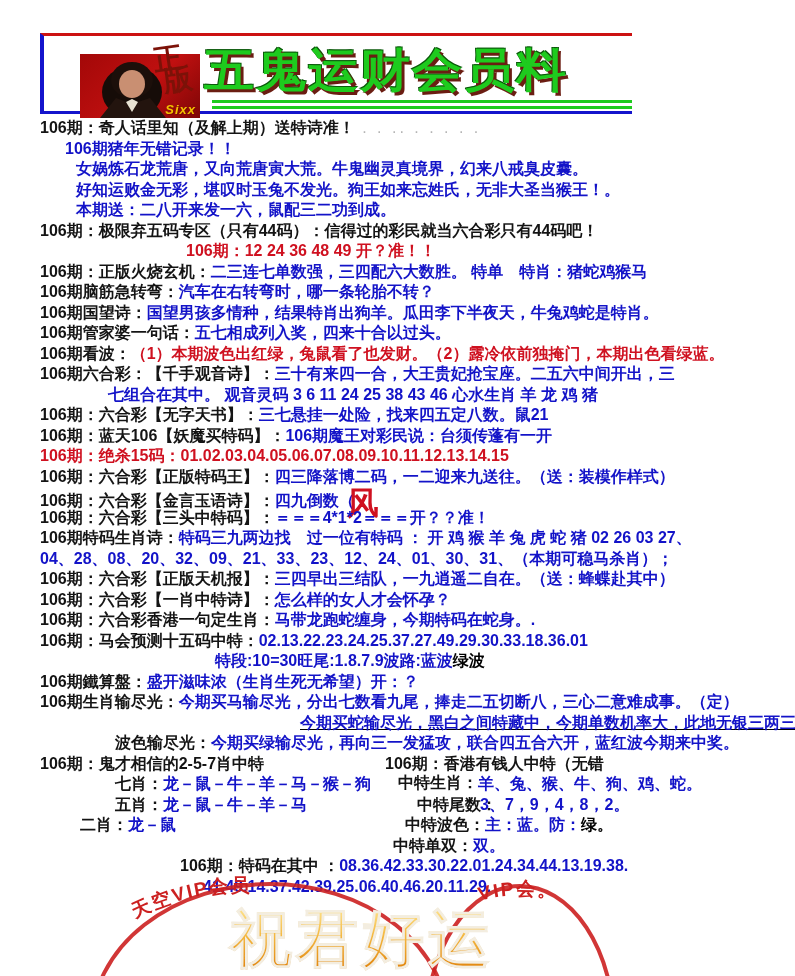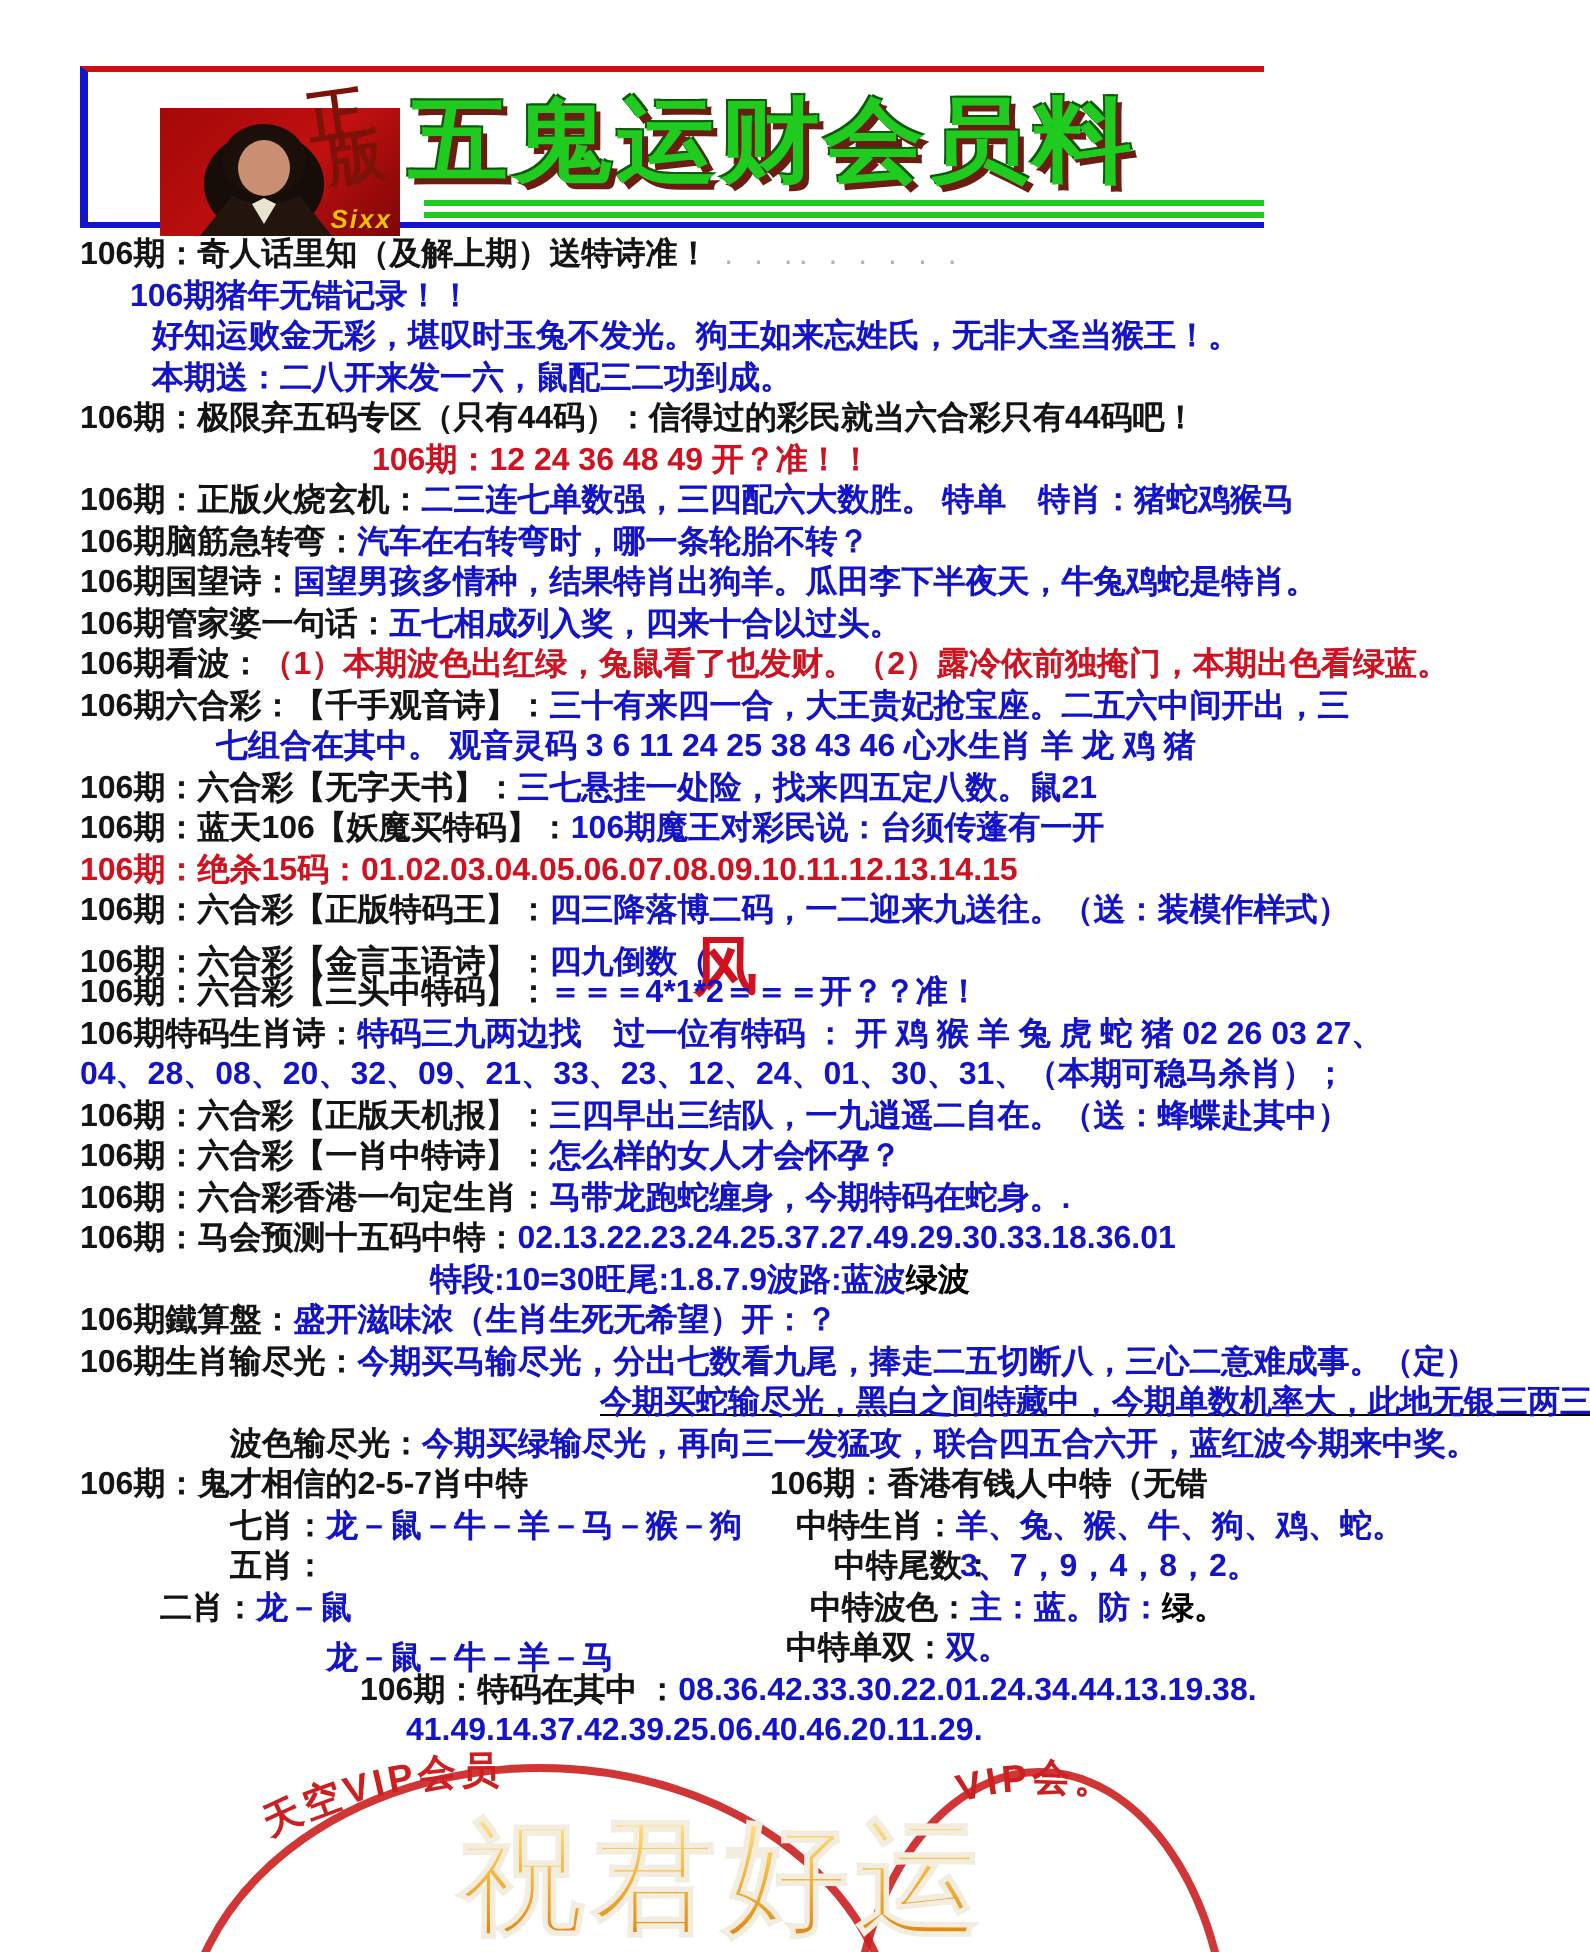--- a/index.html
+++ b/index.html
@@ -57,20 +57,21 @@
       <span class="e2">版</span>
     </div>
     <div id="title">五鬼运财会员料</div>
     <div class="uline g1"></div>
     <div class="uline g2"></div>
   </div>
 
   <div id="content">
       <div class="ln"><span class="k">106期：奇人话里知（及解上期）送特诗准！</span><span class="f"> .  .    ..  .  .  .  .   .</span></div>
       <div class="ln" style="padding-left: 25px;"><span class="b">106期猪年无错记录！！</span></div>
+      <div class="ln" style="padding-left: 36px;"><span class="b">女娲炼石龙荒唐，又向荒唐寅大荒。牛鬼幽灵真境界，幻来八戒臭皮囊。</span></div>
       <div class="ln" style="padding-left: 36px;"><span class="b">好知运败金无彩，堪叹时玉兔不发光。狗王如来忘姓氏，无非大圣当猴王！。</span></div>
       <div class="ln" style="padding-left: 36px;"><span class="b">本期送：二八开来发一六，鼠配三二功到成。</span></div>
       <div class="ln"><span class="k">106期：极限弃五码专区（只有44码）：信得过的彩民就当六合彩只有44码吧！</span></div>
       <div class="ln" style="padding-left: 146px;"><span class="r">106期：12 24 36 48 49 开？准！！</span></div>
       <div class="ln"><span class="k">106期：正版火烧玄机：</span><span class="b">二三连七单数强，三四配六大数胜。 特单　特肖：猪蛇鸡猴马</span></div>
       <div class="ln"><span class="k">106期脑筋急转弯：</span><span class="b">汽车在右转弯时，哪一条轮胎不转？</span></div>
       <div class="ln"><span class="k">106期国望诗：</span><span class="b">国望男孩多情种，结果特肖出狗羊。瓜田李下半夜天，牛兔鸡蛇是特肖。</span></div>
       <div class="ln"><span class="k">106期管家婆一句话：</span><span class="b">五七相成列入奖，四来十合以过头。</span></div>
       <div class="ln"><span class="k">106期看波：</span><span class="r">（1）本期波色出红绿，兔鼠看了也发财。（2）露冷依前独掩门，本期出色看绿蓝。</span></div>
       <div class="ln"><span class="k">106期六合彩：【千手观音诗】：</span><span class="b">三十有来四一合，大王贵妃抢宝座。二五六中间开出，三</span></div>
@@ -94,21 +95,21 @@
       <div class="ln" style="padding-left: 75px;"><span class="k">波色输尽光：</span><span class="b">今期买绿输尽光，再向三一发猛攻，联合四五合六开，蓝红波今期来中奖。</span></div>
       <div class="ln"><span class="k">106期：鬼才相信的2-5-7肖中特</span><span class="k" style="position: absolute; left: 345px;">106期：香港有钱人中特（无错</span></div>
       <div class="ln">
         <span class="k" style="position: absolute; left: 75px;">七肖：</span>
         <span class="b" style="position: absolute; left: 123px;">龙－鼠－牛－羊－马－猴－狗</span>
         <span class="k" style="position: absolute; left: 358px; font-family: Liberation Mono, monospace;">中特生肖：</span>
         <span class="b" style="position: absolute; left: 438px;">羊、兔、猴、牛、狗、鸡、蛇。</span>
       </div>
       <div class="ln">
         <span class="k" style="position: absolute; left: 75px;">五肖：</span>
-        <span class="b" style="position: absolute; left: 123px; margin-top: 46px;">龙－鼠－牛－羊－马</span>
+        <span class="b" style="position: absolute; left: 123px;">龙－鼠－牛－羊－马</span>
         <span class="k" style="position: absolute; left: 360px; margin-left: 17px;">中特尾数：</span>
         <span class="b" style="position: absolute; left: 440px;">3、7，9，4，8，2。</span>
       </div>
       <div class="ln">
         <span class="k" style="position: absolute; left: 40px;">二肖：</span>
         <span class="b" style="position: absolute; left: 88px;">龙－鼠</span>
         <span class="k" style="position: absolute; left: 365px;">中特波色：</span>
         <span class="b" style="position: absolute; left: 445px;">主：蓝。</span>
         <span class="b" style="position: absolute; left: 509px;">防：</span>
         <span class="g" style="position: absolute; left: 541px;">绿。</span>

